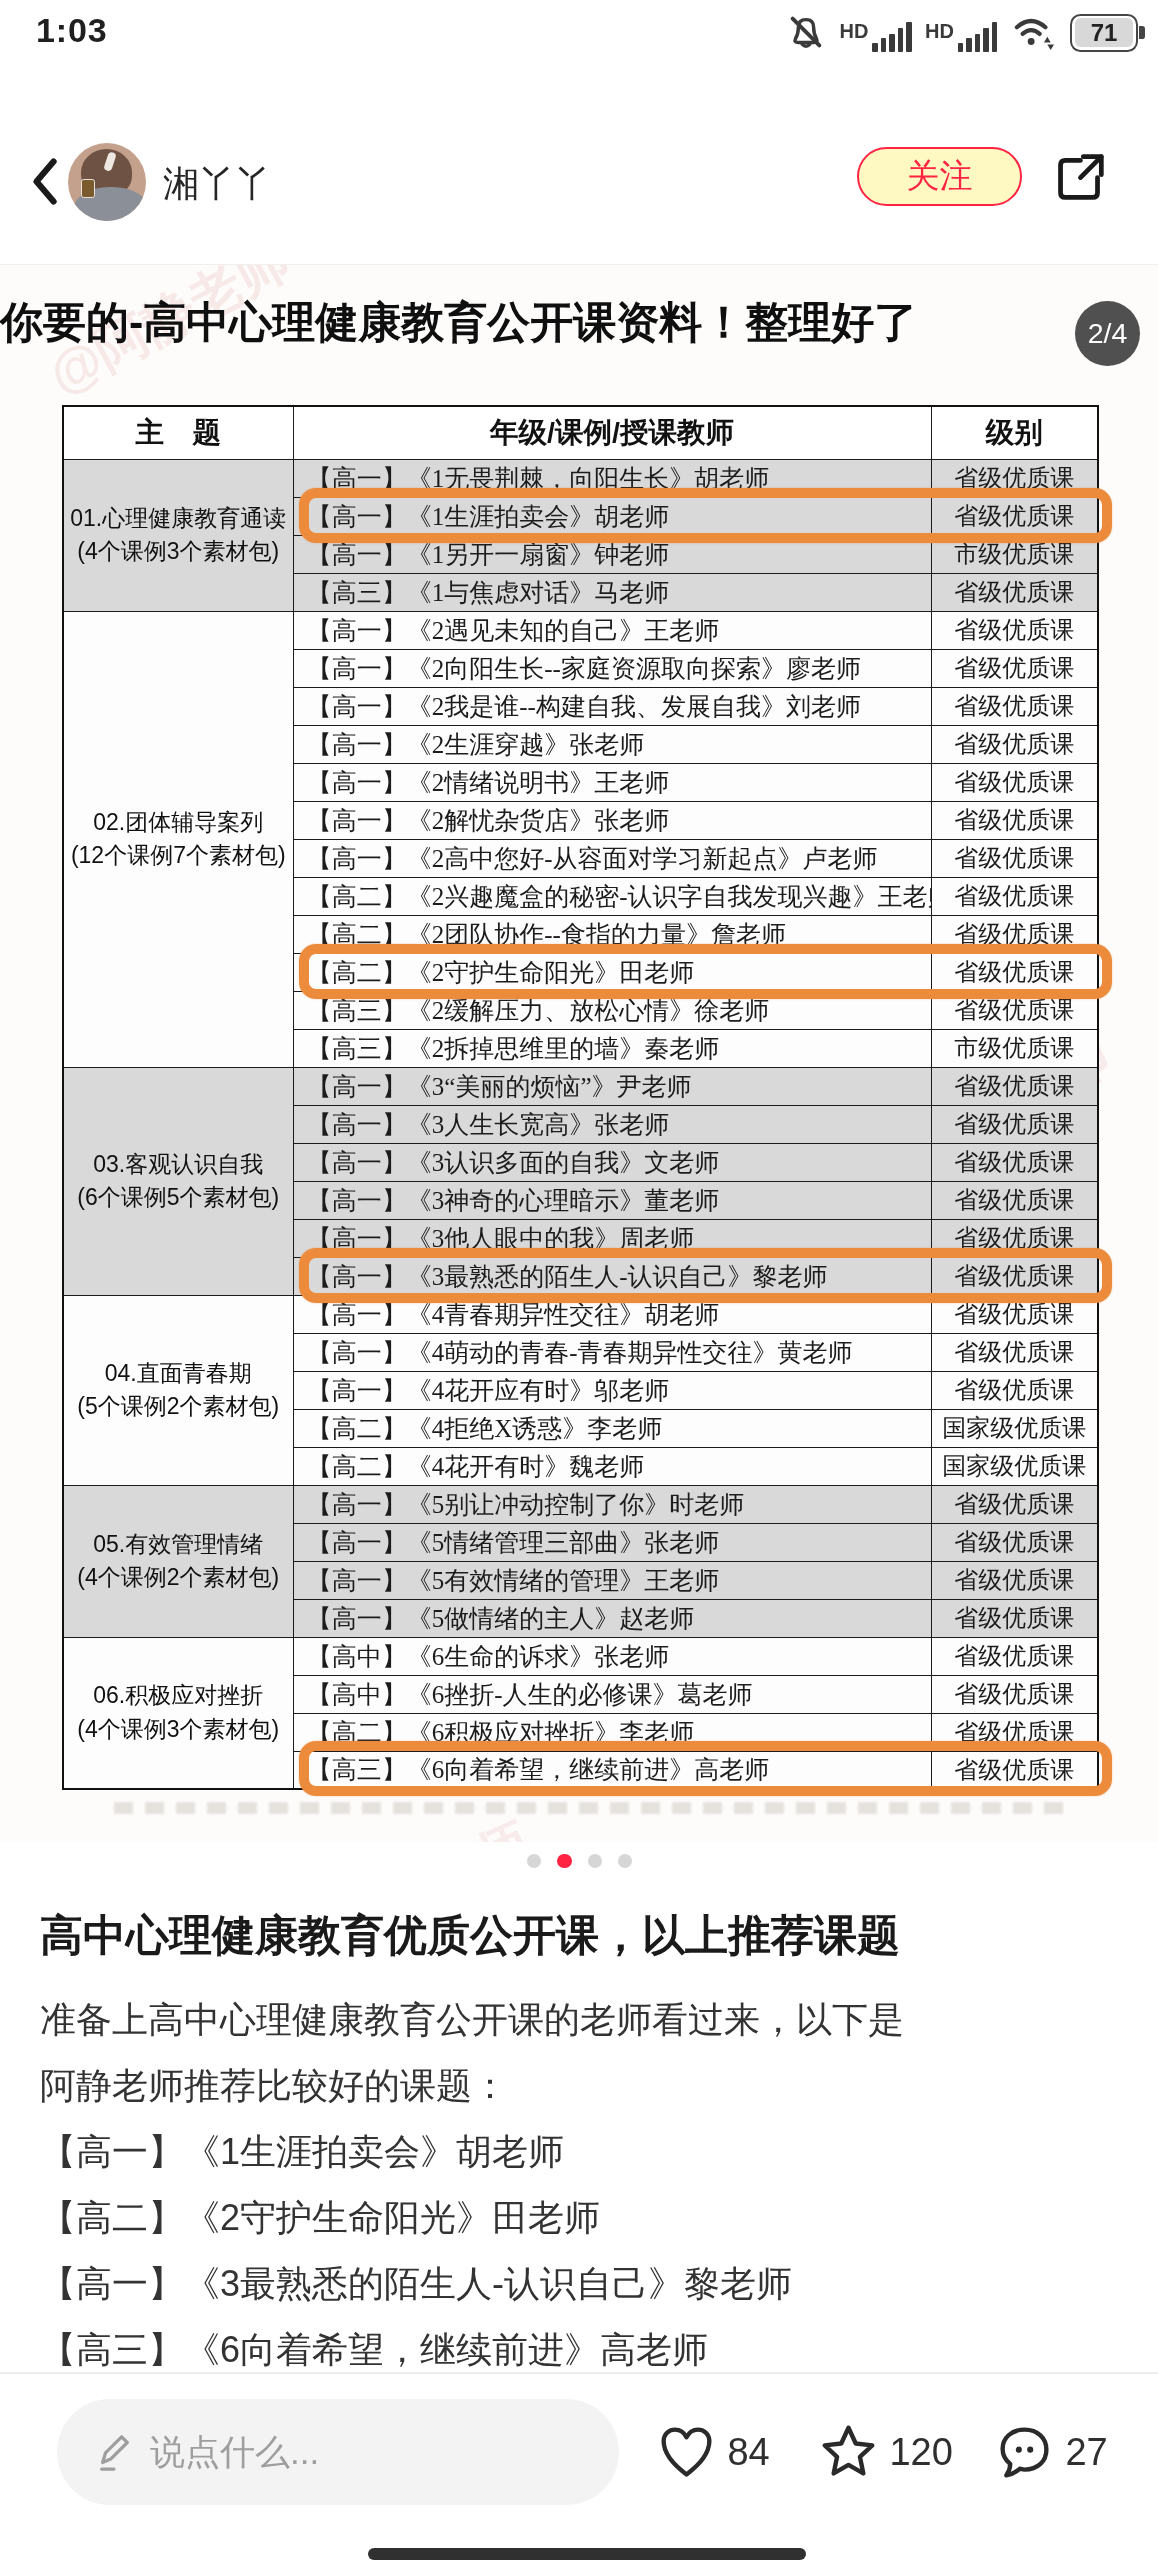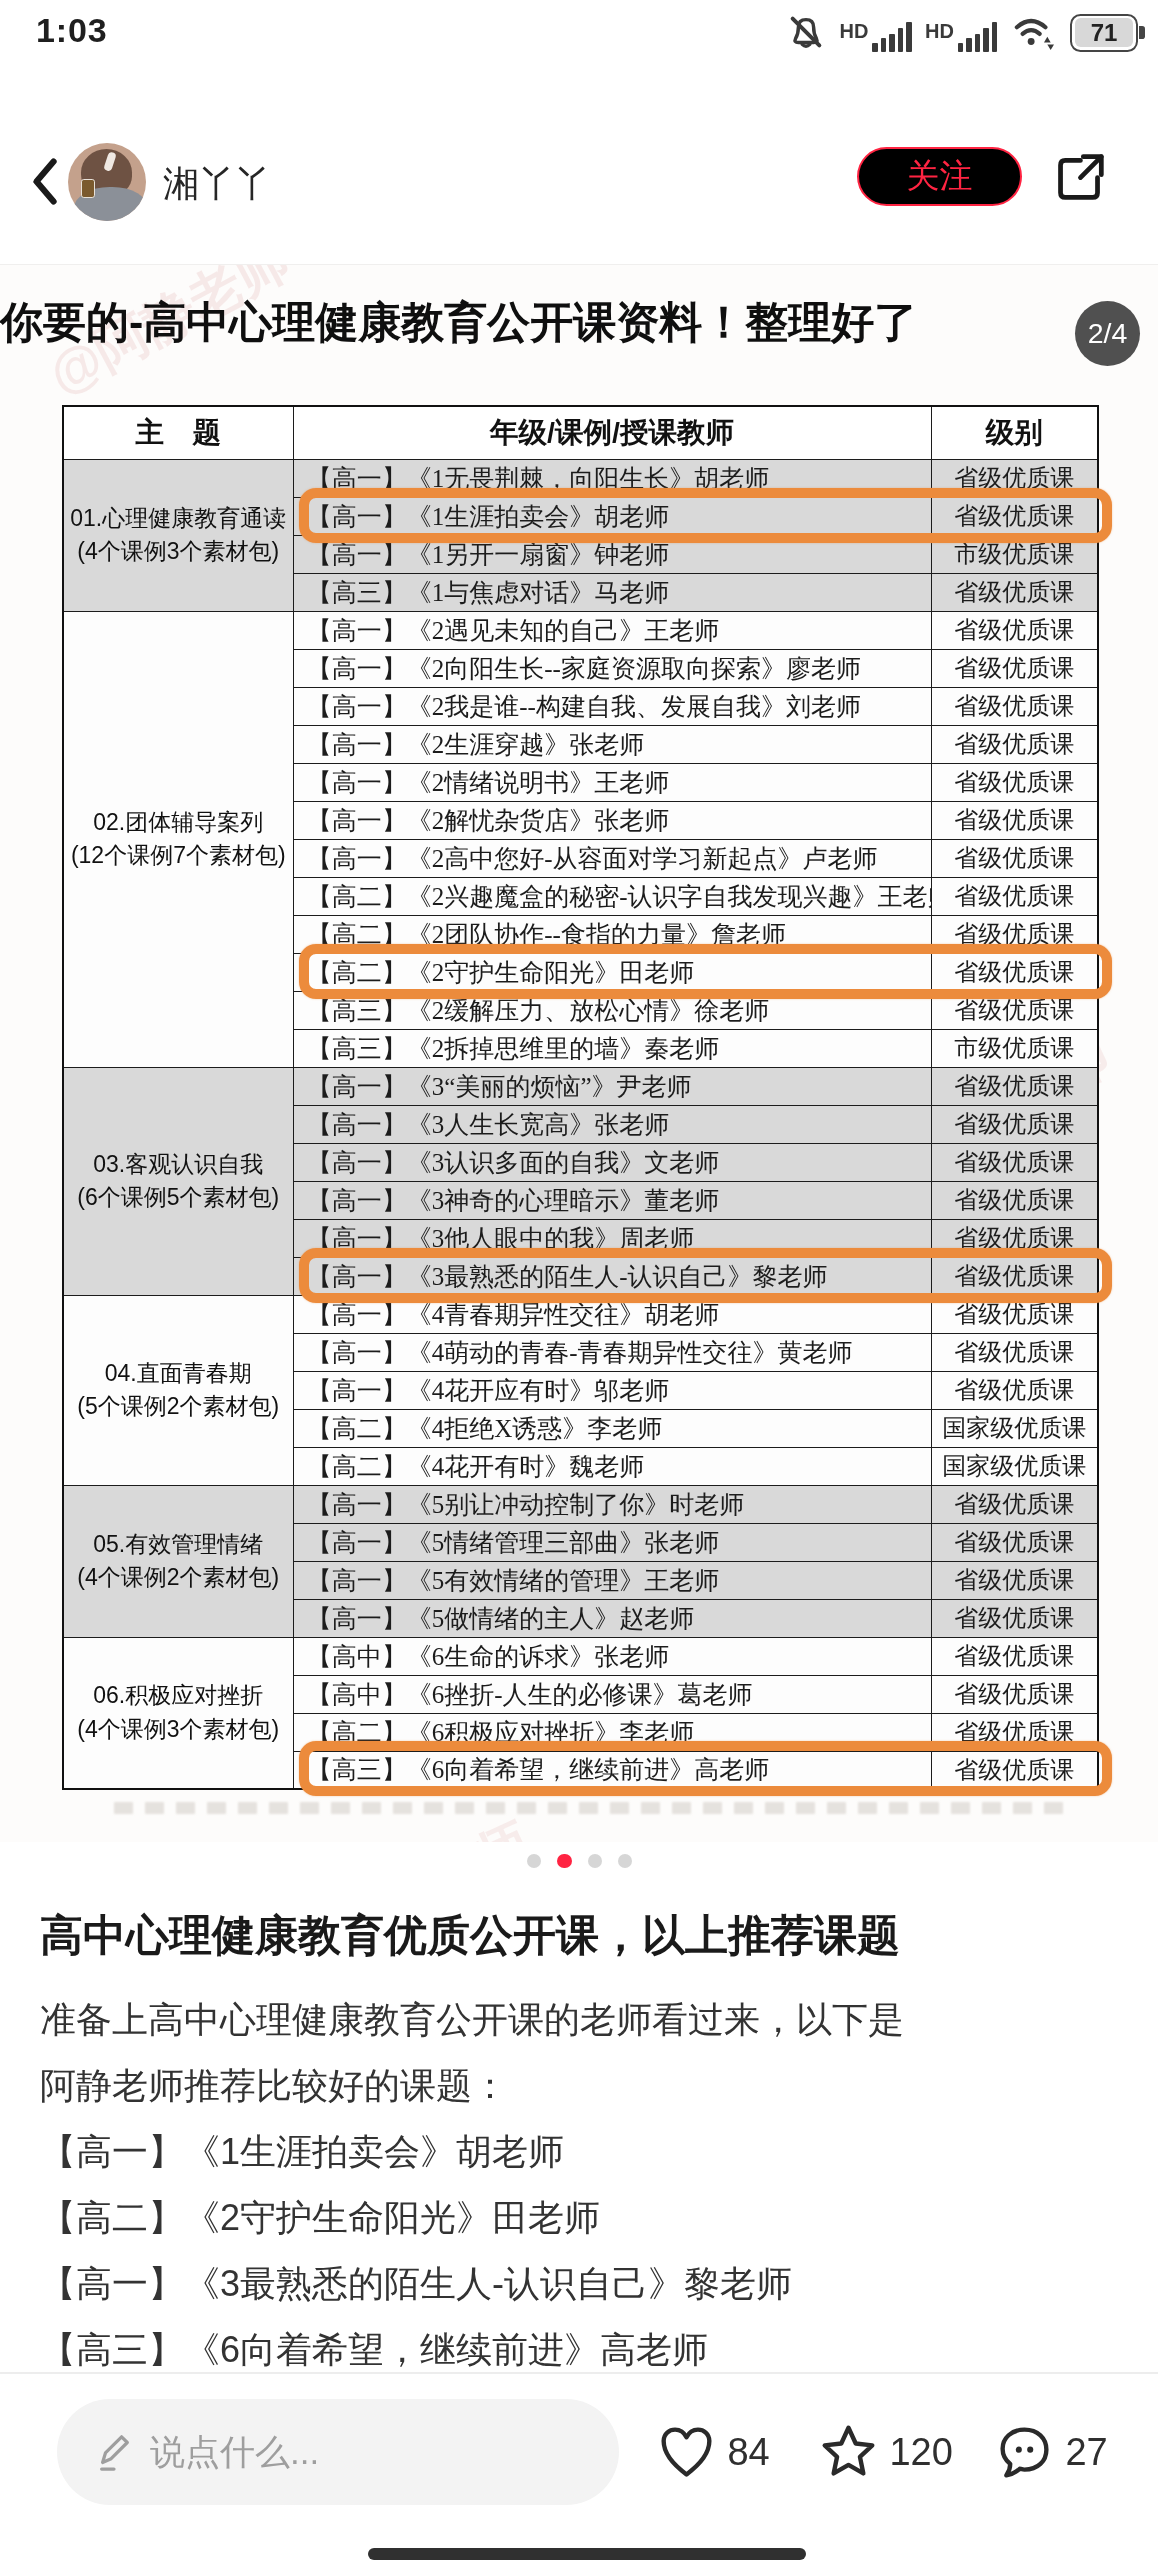--- a/index.html
+++ b/index.html
@@ -23,21 +23,21 @@
   .app-header{position:absolute;top:141px;left:0;width:100%;height:84px;}
   .back-btn{position:absolute;left:25px;top:13.3px;width:42px;height:55px;}
   .avatar{position:absolute;left:68px;top:1.9px;width:78px;height:78px;border-radius:50%;background:#c4a18c;overflow:hidden;}
   .avatar .hair{position:absolute;left:13.3px;top:5.7px;width:51px;height:47px;background:#6e5243;border-radius:50% 50% 42% 46%;}
   .avatar .clip{position:absolute;left:38px;top:9.5px;width:7.6px;height:19px;background:#efe8e2;border-radius:3.8px;transform:rotate(18deg);}
   .avatar .sweater{position:absolute;left:5.7px;top:44px;width:74px;height:44px;background:#8b9098;border-radius:48% 48% 0 0;}
   .avatar .cup{position:absolute;left:13.3px;top:36px;width:11.4px;height:17px;background:#7b5a2e;border:1.9px solid #e8e2da;border-radius:2.8px;}
   .user-name{position:absolute;left:163px;top:19px;font-size:36px;font-weight:500;color:#262626;}
   .follow-btn{position:absolute;left:857px;top:5.7px;width:165px;height:59px;border:2.8px solid #ff2442;border-radius:31px;
               box-sizing:border-box;display:flex;align-items:center;justify-content:center;
-              color:#ff2442;font-size:33px;font-weight:500;background:#000000;}
+              color:#ff2442;font-size:33px;font-weight:500;background:#fef9c3;}
   .share-btn{position:absolute;left:1052px;top:9.5px;width:55px;height:55px;}
 
   
   .image-post{position:absolute;top:264px;left:0;width:1159px;height:1577px;background:#fdfcfb;border-top:1.9px solid #f0efee;overflow:hidden;}
   .wm{position:absolute;color:#c76a6a;font-weight:700;white-space:nowrap;pointer-events:none;}
   .wm1{left:38px;top:17px;font-size:53px;transform:rotate(-28deg);opacity:.12;}
   .wm2{left:570px;top:399px;font-size:61px;transform:rotate(-25deg);opacity:.09;}
   .wm3{left:817px;top:807px;font-size:61px;transform:rotate(-25deg);opacity:.10;}
   .wm4{left:66px;top:1092px;font-size:59px;transform:rotate(-25deg);opacity:.10;}
   .wm5{left:579px;top:1301px;font-size:57px;transform:rotate(-25deg);opacity:.09;}

